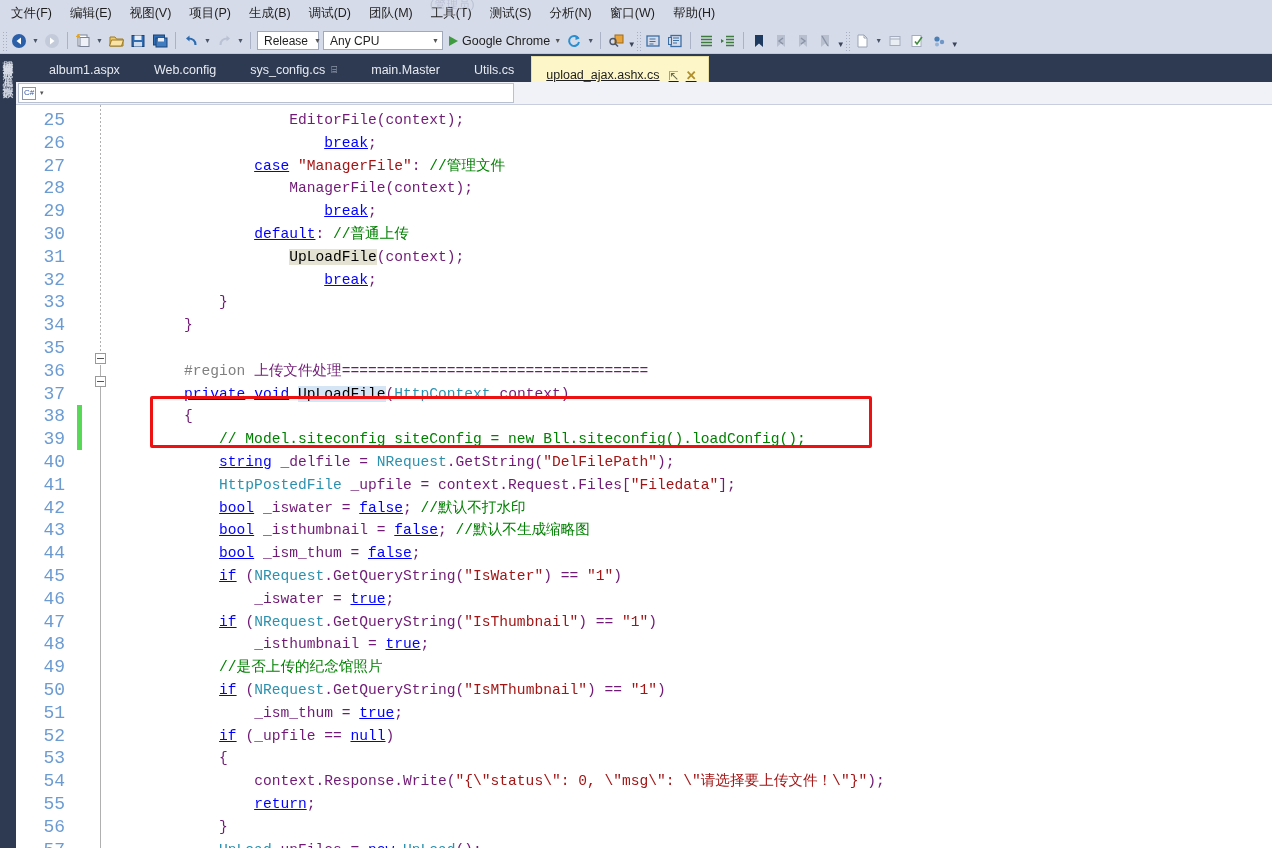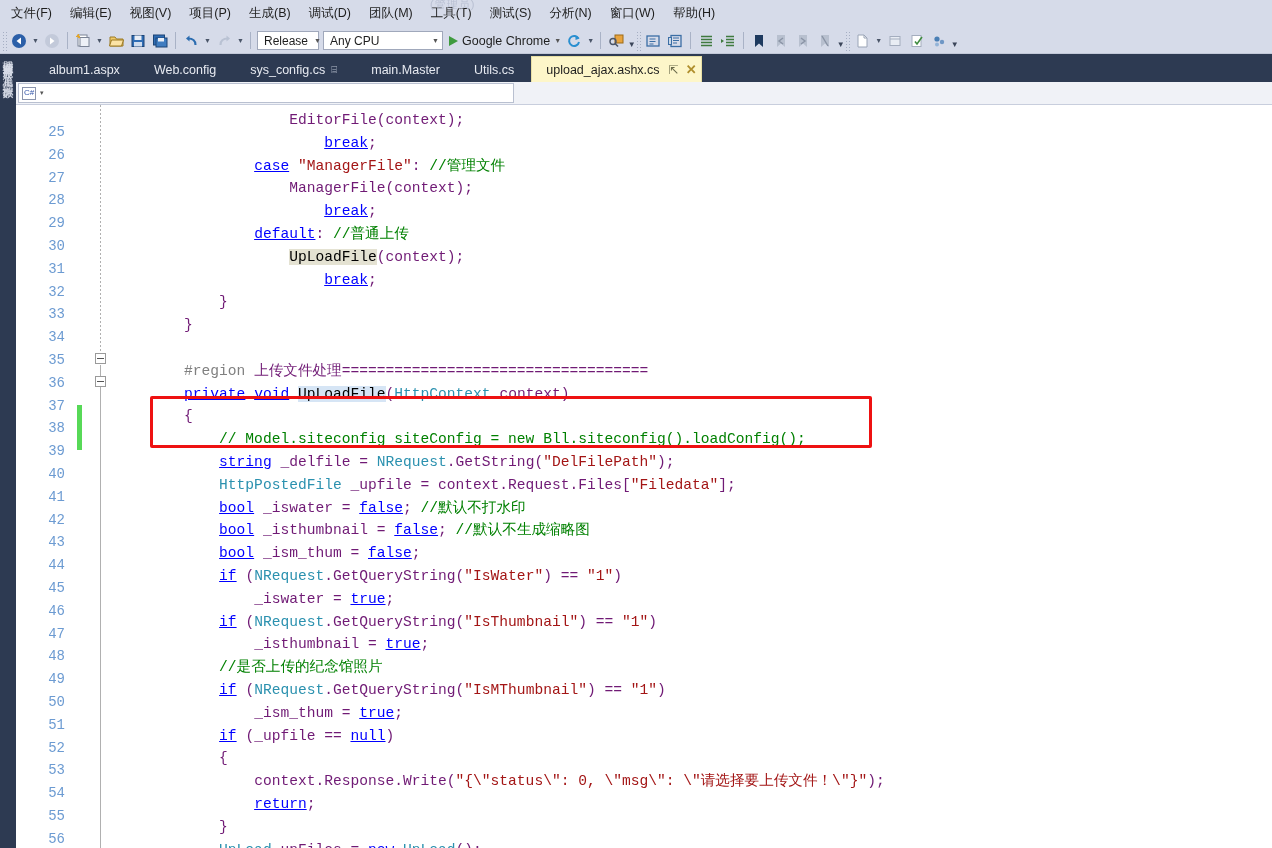--- a/index.html
+++ b/index.html
@@ -166,24 +166,25 @@
     white-space: nowrap;
     cursor: default;
   }
   .dtab .pinmark {
     font-size: 10px; margin-left: 6px; color: #cfd5e2; opacity:.85;
   }
   .dtab.active {
     background: #fdf6c9;
     color: #1e1e1e;
     height: 26px;
-    padding: 0 4px 0 14px;
-    align-items: center;
+    padding: 0 11px 0 14px;
+    align-items: flex-end;
     border: 1px solid #e8dfa5;
     border-bottom: none;
+    text-decoration: underline;
   }
   .dtab.active .pin {
     font-size: 12px; color: #6a6a4a; margin-left: 9px; line-height: 1;
   }
   .dtab.active .close {
     font-size: 13px; color: #b08f2d; margin-left: 7px; line-height: 1; font-weight: 600;
   }
 
   
   .navbar {
@@ -238,23 +239,23 @@
     flex: 1 1 auto;
     background: #ffffff;
     display: flex;
     position: relative;
     overflow: hidden;
   }
   .gutter-num {
     flex: 0 0 58px;
     text-align: right;
     padding-right: 9px;
-    padding-top: 16px;
+    padding-top: 4px;
     font-family: "Liberation Mono", monospace;
-    font-size: 14px;
+    font-size: 18px;
     color: #6c9bd2;
     user-select: none;
   }
   .gutter-change {
     flex: 0 0 16px;
     padding-top: 4px;
     position: relative;
   }
   .gutter-glyph {
     flex: 0 0 24px;

